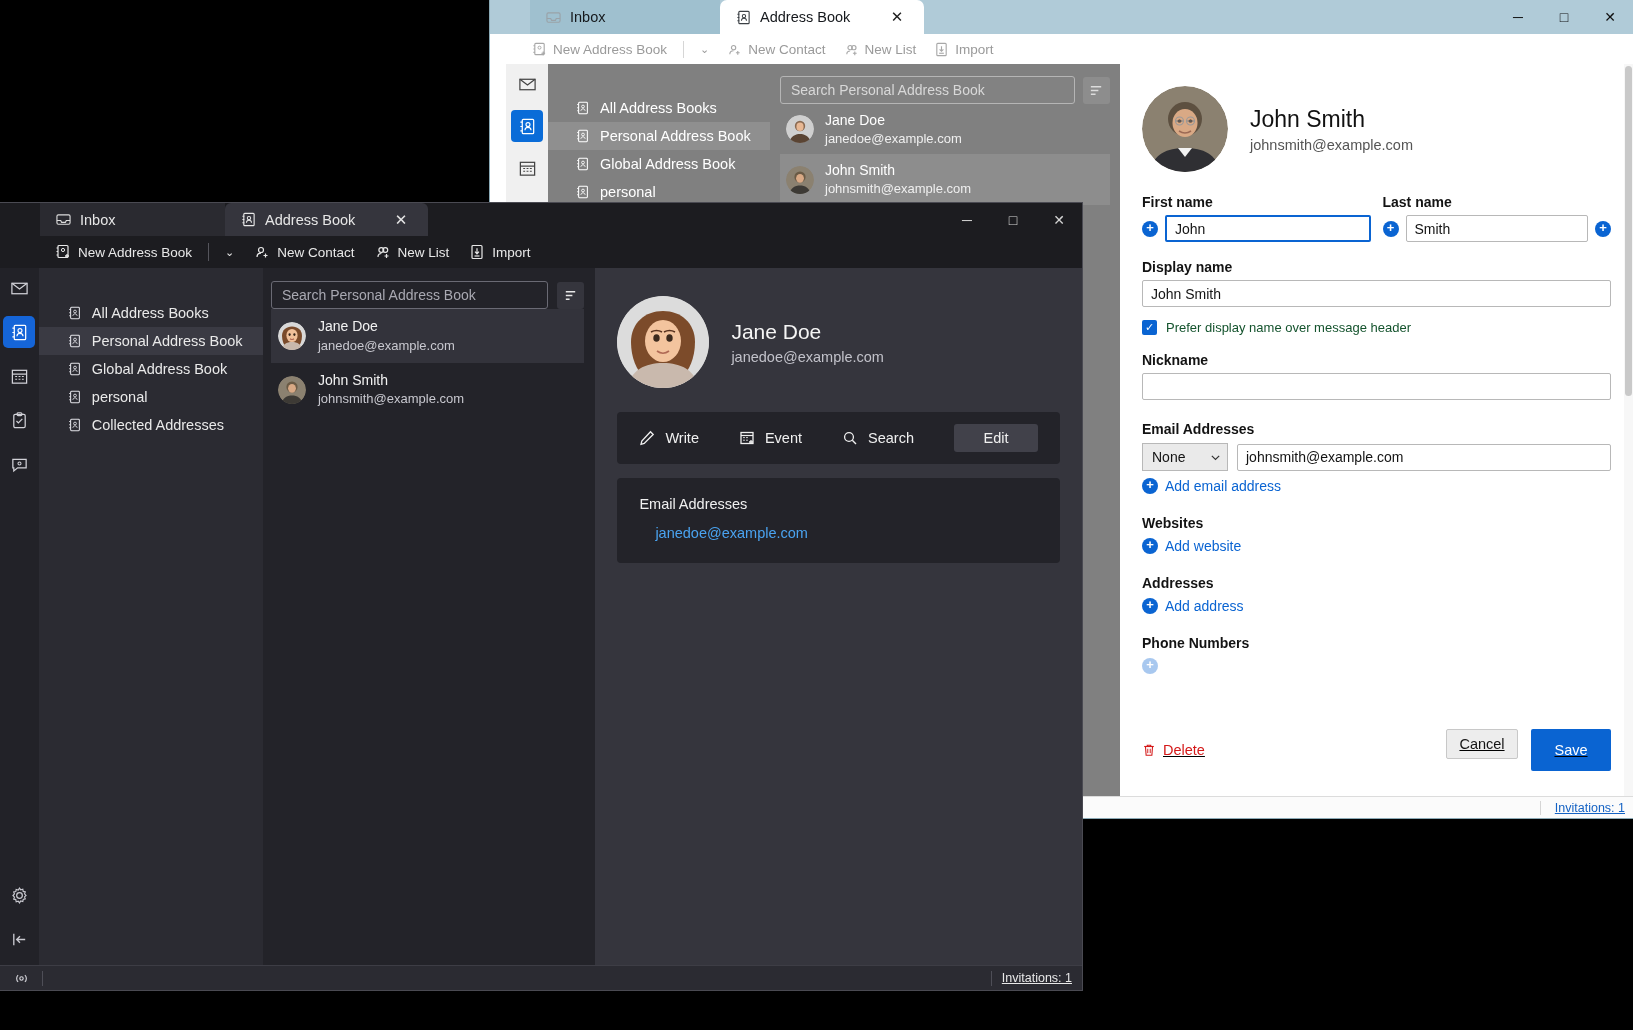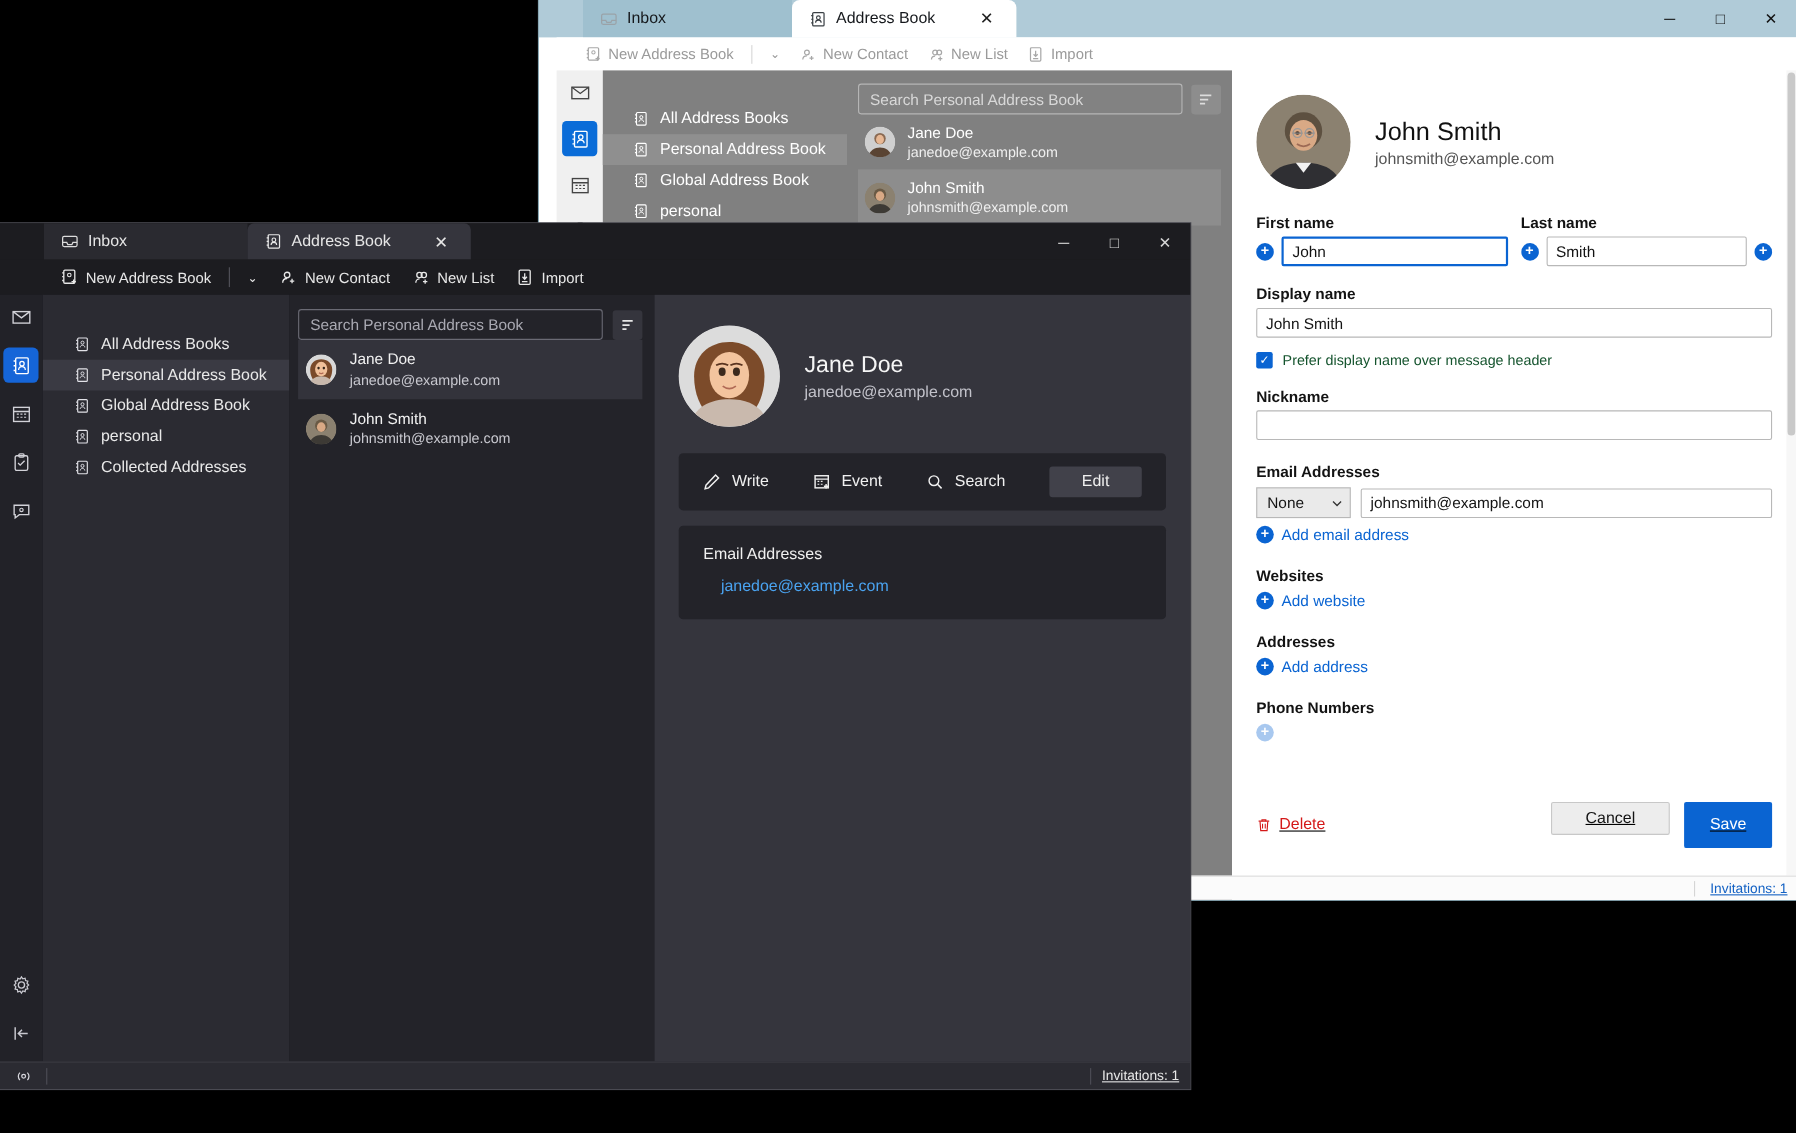--- a/index.html
+++ b/index.html
@@ -106,21 +106,21 @@
     display: flex; align-items: center; justify-content: space-between;
   }
   .addlink { display: flex; align-items: center; gap: 7px; font-size: 14px; color: #0a64d2; margin-top: 7px; }
   .sect { margin-top: 21px; }
   .form-footer {
     position: absolute; left: 0; right: 0; bottom: 40px; height: 56px;
     background: #fff; display: flex; align-items: center; padding: 0 22px; text-decoration: underline;
   }
   .delbtn { display: flex; align-items: center; gap: 7px; color: #d41818; font-size: 14.5px; }
   .ffbtns { margin-left: auto; display: flex; gap: 13px; }
-  .btn-cancel { width: 108px; height: 30px; border: 1px solid #c8c8c8; background: #ededed;
+  .btn-cancel { width: 72px; height: 30px; border: 1px solid #c8c8c8; background: #ededed;
                 font-size: 14.5px; color: #131313; display: flex; align-items: center; justify-content: center; border-radius: 2px;}
   .btn-save { width: 80px; height: 42px; background: #0a64d2; color: #fff;
               font-size: 14.5px; display: flex; align-items: center; justify-content: center; border-radius: 2px;}
   .wb-status {
     position: absolute; left: 16px; right: 0; bottom: 0; height: 22px; background: #fbfbfb;
     border-top: 1px solid #dcdcdc; display: flex; align-items: center; justify-content: flex-end;
   }
   .wb-status .sep { width: 1px; height: 14px; background: #d5d5d5; margin-right: 14px; }
   .wb-invit { font-size: 12.5px; color: #1462c4; text-decoration: underline; padding-right: 8px; }
   .scrollbar-v { position: absolute; right: 0; top: 64px; bottom: 22px; width: 9px; background: #f7f7f7; }

